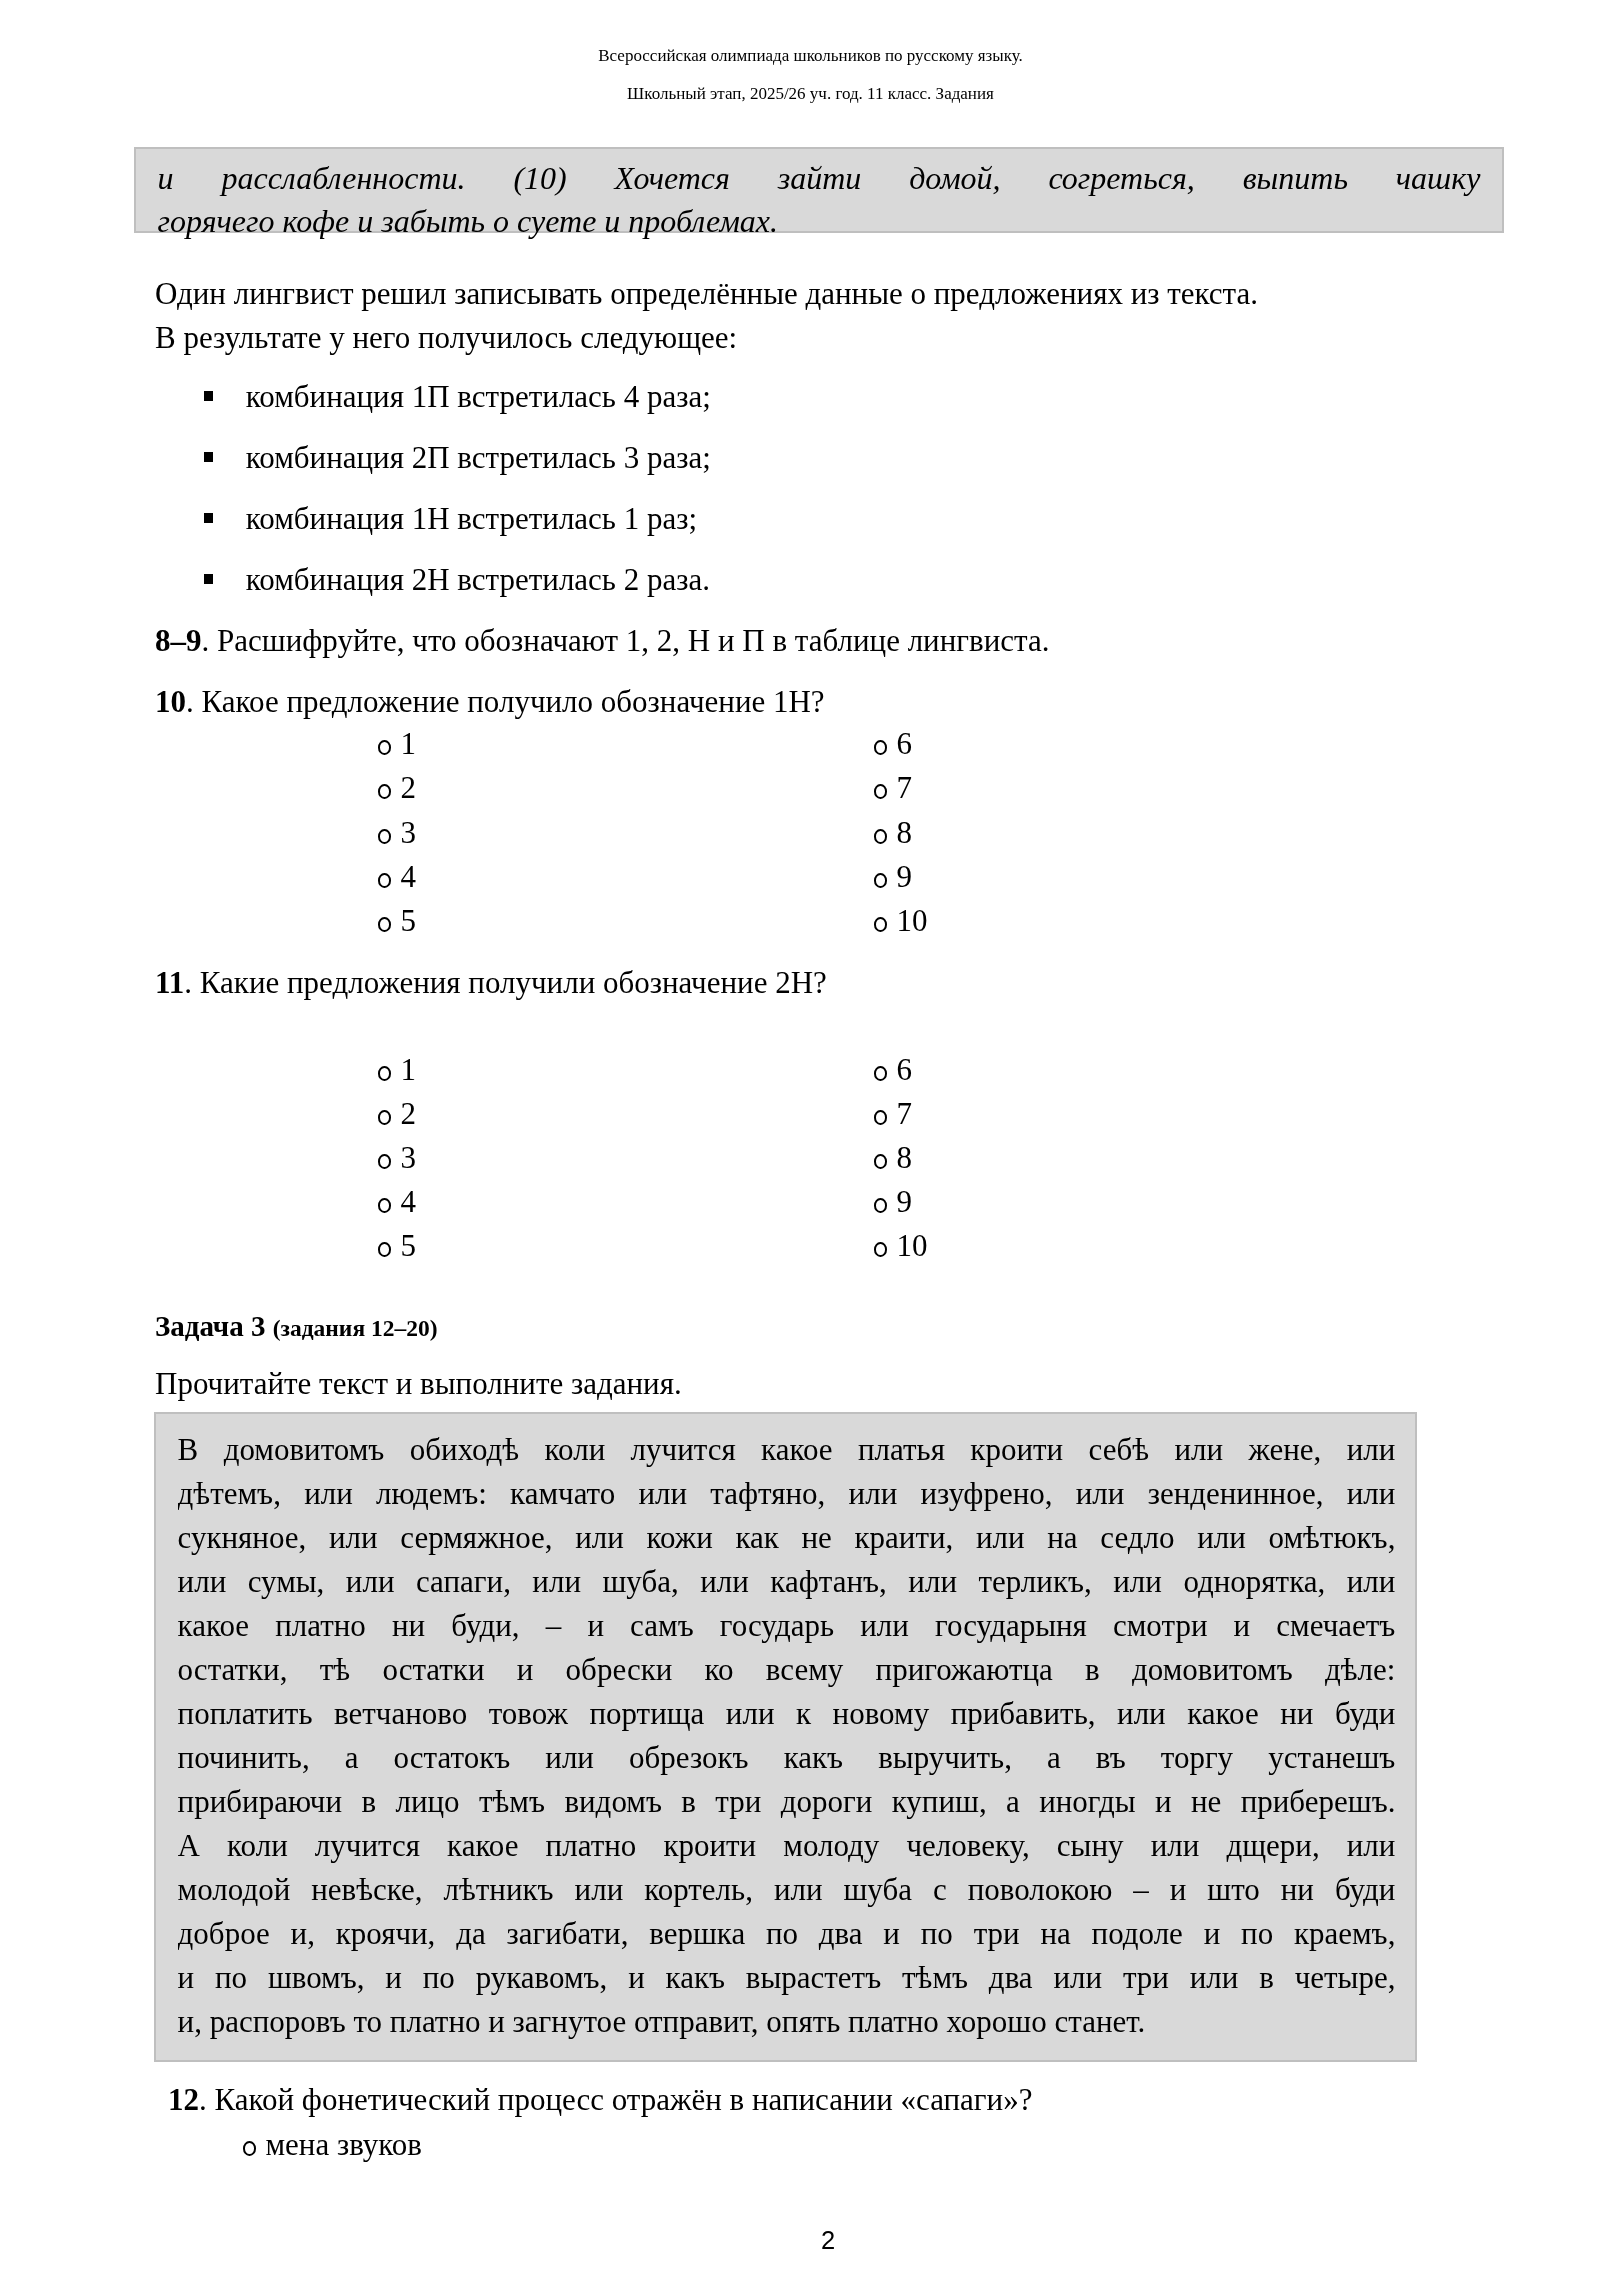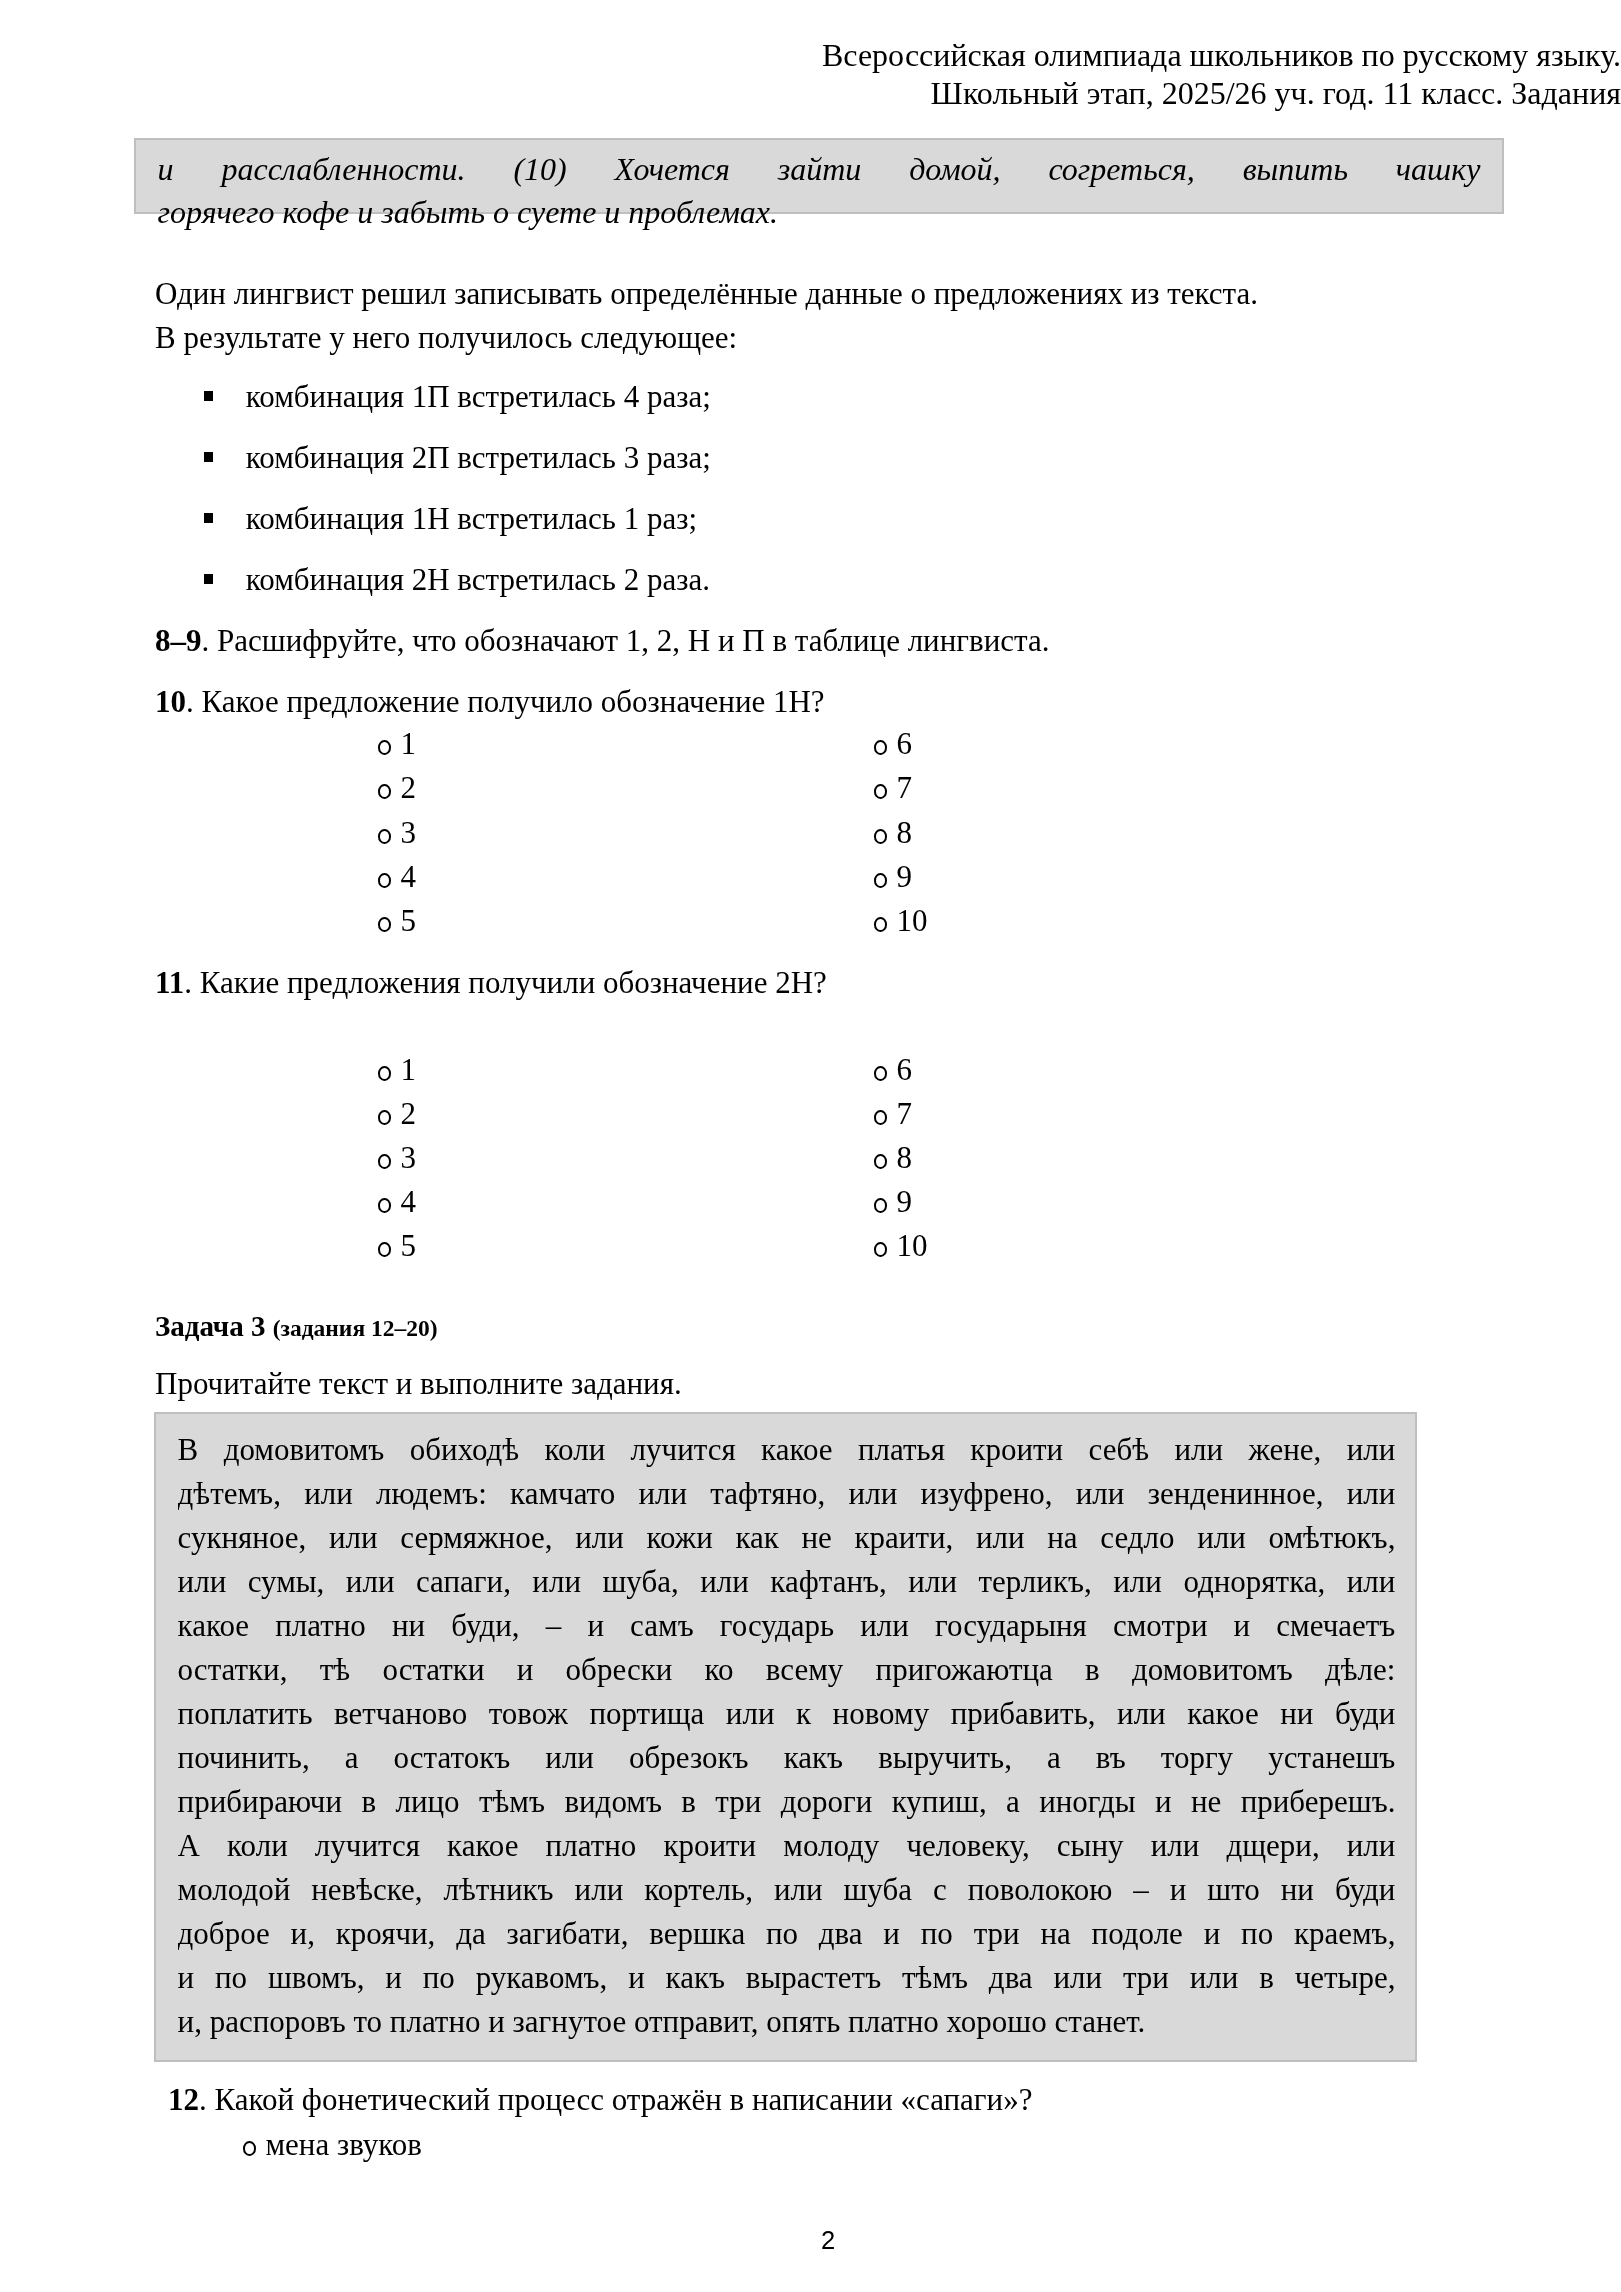--- a/index.html
+++ b/index.html
@@ -1,21 +1,21 @@
 <!DOCTYPE html>
 <html><head>
 <meta charset="utf-8">
 <style>
   html, body { margin:0; padding:0; background:#ffffff; }
   body { width:1621px; height:2293px; position:relative; overflow:hidden;
          font-family:"Liberation Serif", "DejaVu Serif", serif; color:#000; }
   .abs { position:absolute; }
-  .hdr { left:0; width:1621px; text-align:right; font-size:32px; line-height:37px; }
+  .hdr { left:0; width:1621px; text-align:center; font-size:17px; line-height:37px; }
   .box { position:absolute; background:#d9d9d9; border:2.9px solid #bfbfbf; box-sizing:border-box; }
-  .box1 { left:134px; top:138px; width:1370px; height:76px; padding:7.8px 21.6px 0 21.6px; }
+  .box1 { left:134px; top:147px; width:1370px; height:86px; padding:7.8px 21.6px 0 21.6px; }
   .box1 p { margin:0; font-style:italic; font-size:32px; line-height:43px; text-align:justify; text-align-last:left; }
   .box1 .l1 { text-align:justify; text-align-last:justify; }
   .txt { font-size:31px; line-height:44px; white-space:nowrap; }
   .bullet-row { position:absolute; left:204px; font-size:31px; line-height:44px; white-space:nowrap; }
   .sq { display:inline-block; width:8.8px; height:10.8px; background:#000; vertical-align:middle; margin-right:33px; position:relative; top:-3.9px; }
   .opt { position:absolute; font-size:31px; line-height:44px; white-space:nowrap; }
   .circ { display:inline-block; width:12.7px; height:14.7px; border:2px solid #000; border-radius:50%; box-sizing:border-box; margin-right:9.8px; position:relative; top:1px; }
   b { font-weight:bold; }
   .box2 { left:154px; top:1412px; width:1263px; height:650px; padding:13.7px 19.6px 0 21.6px; }
   .box2 .ln { font-size:31px; line-height:44px; text-align:justify; text-align-last:justify; white-space:normal; height:44px; overflow:hidden; }

